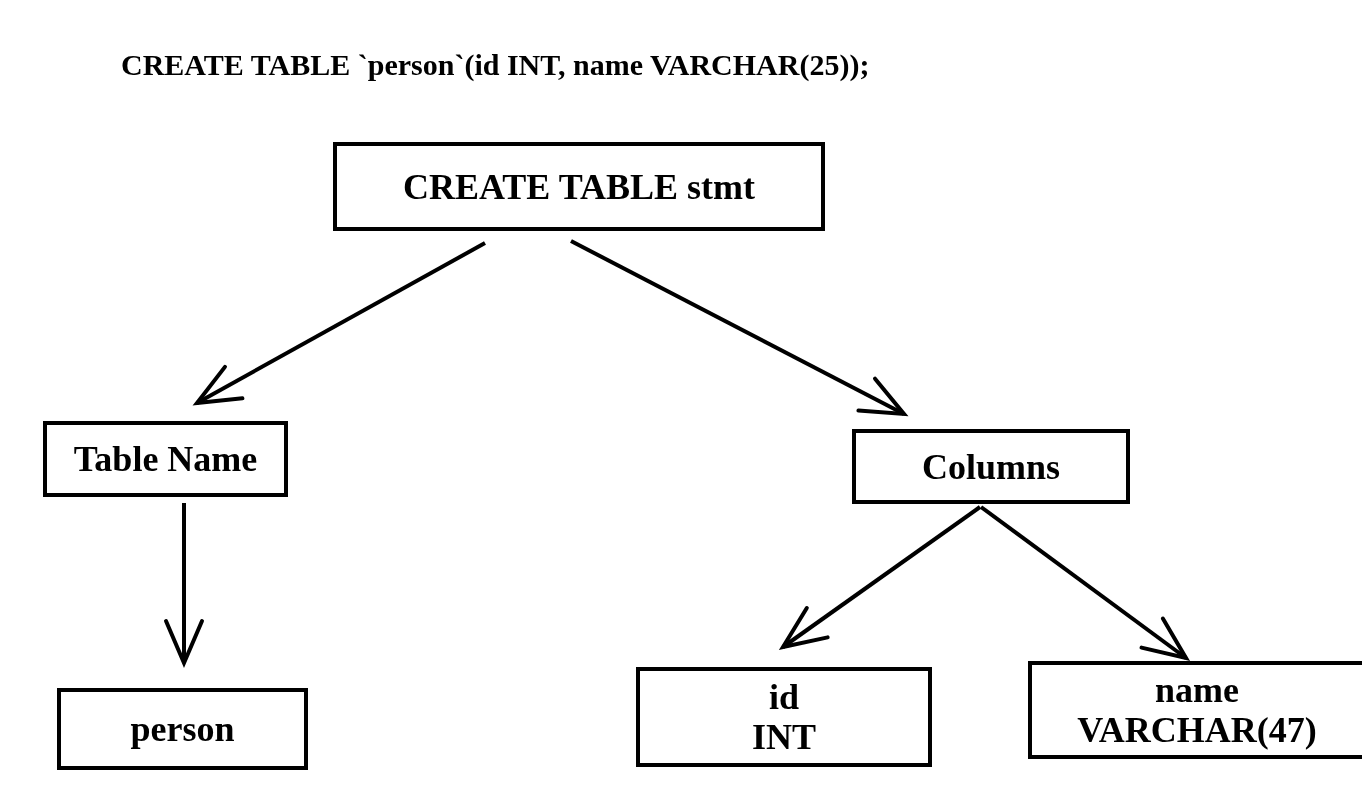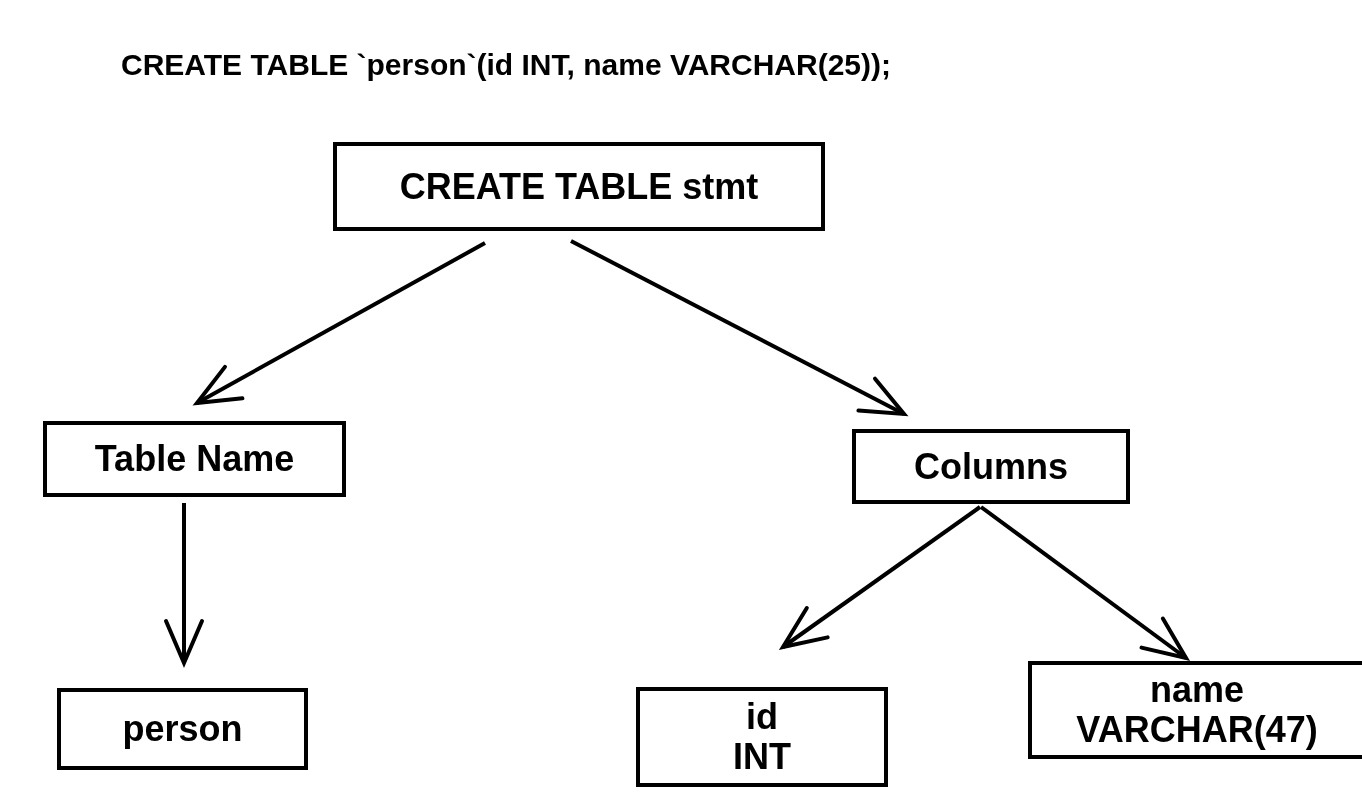--- a/index.html
+++ b/index.html
@@ -6,21 +6,21 @@
     margin: 0;
     padding: 0;
     background: #ffffff;
   }
   .canvas {
     position: relative;
     width: 1362px;
     height: 804px;
     background: #ffffff;
     color: #000000;
-    font-family: Liberation Sans, sans-serif;
+    font-family: Liberation Serif, serif;
     overflow: hidden;
   }
   .sql-line {
     position: absolute;
     left: 121px;
     top: 48px;
     font-size: 30px;
     font-weight: bold;
     white-space: pre;
     letter-spacing: 0px;
@@ -42,24 +42,24 @@
     flex-direction: column;
     align-items: center;
     justify-content: center;
     font-size: 36px;
     font-weight: bold;
     line-height: 40px;
     text-align: center;
     white-space: pre;
   }
   #node-stmt       { left: 333px;  top: 142px; width: 492px; height: 89px;  }
-  #node-table-name { left: 43px;   top: 421px; width: 303px; height: 76px;  }
+  #node-table-name { left: 43px;   top: 421px; width: 245px; height: 76px;  }
   #node-columns    { left: 852px;  top: 429px; width: 278px; height: 75px;  }
   #node-person     { left: 57px;   top: 678px; width: 251px; height: 82px; margin-top: 10px;  }
-  #node-id         { left: 636px;  top: 667px; width: 252px; height: 100px; margin-top: 20px; }
+  #node-id         { left: 636px;  top: 667px; width: 296px; height: 100px; }
   #node-name       { left: 1028px; top: 661px; width: 338px; height: 98px;  }
 </style>
 </head>
 <body>
 
 <div class="canvas">
 
   <div class="sql-line">CREATE TABLE `person`(id INT, name VARCHAR(25));</div>
 
   <svg class="arrow-layer" width="1362" height="804" viewBox="0 0 1362 804" xmlns="http://www.w3.org/2000/svg">

